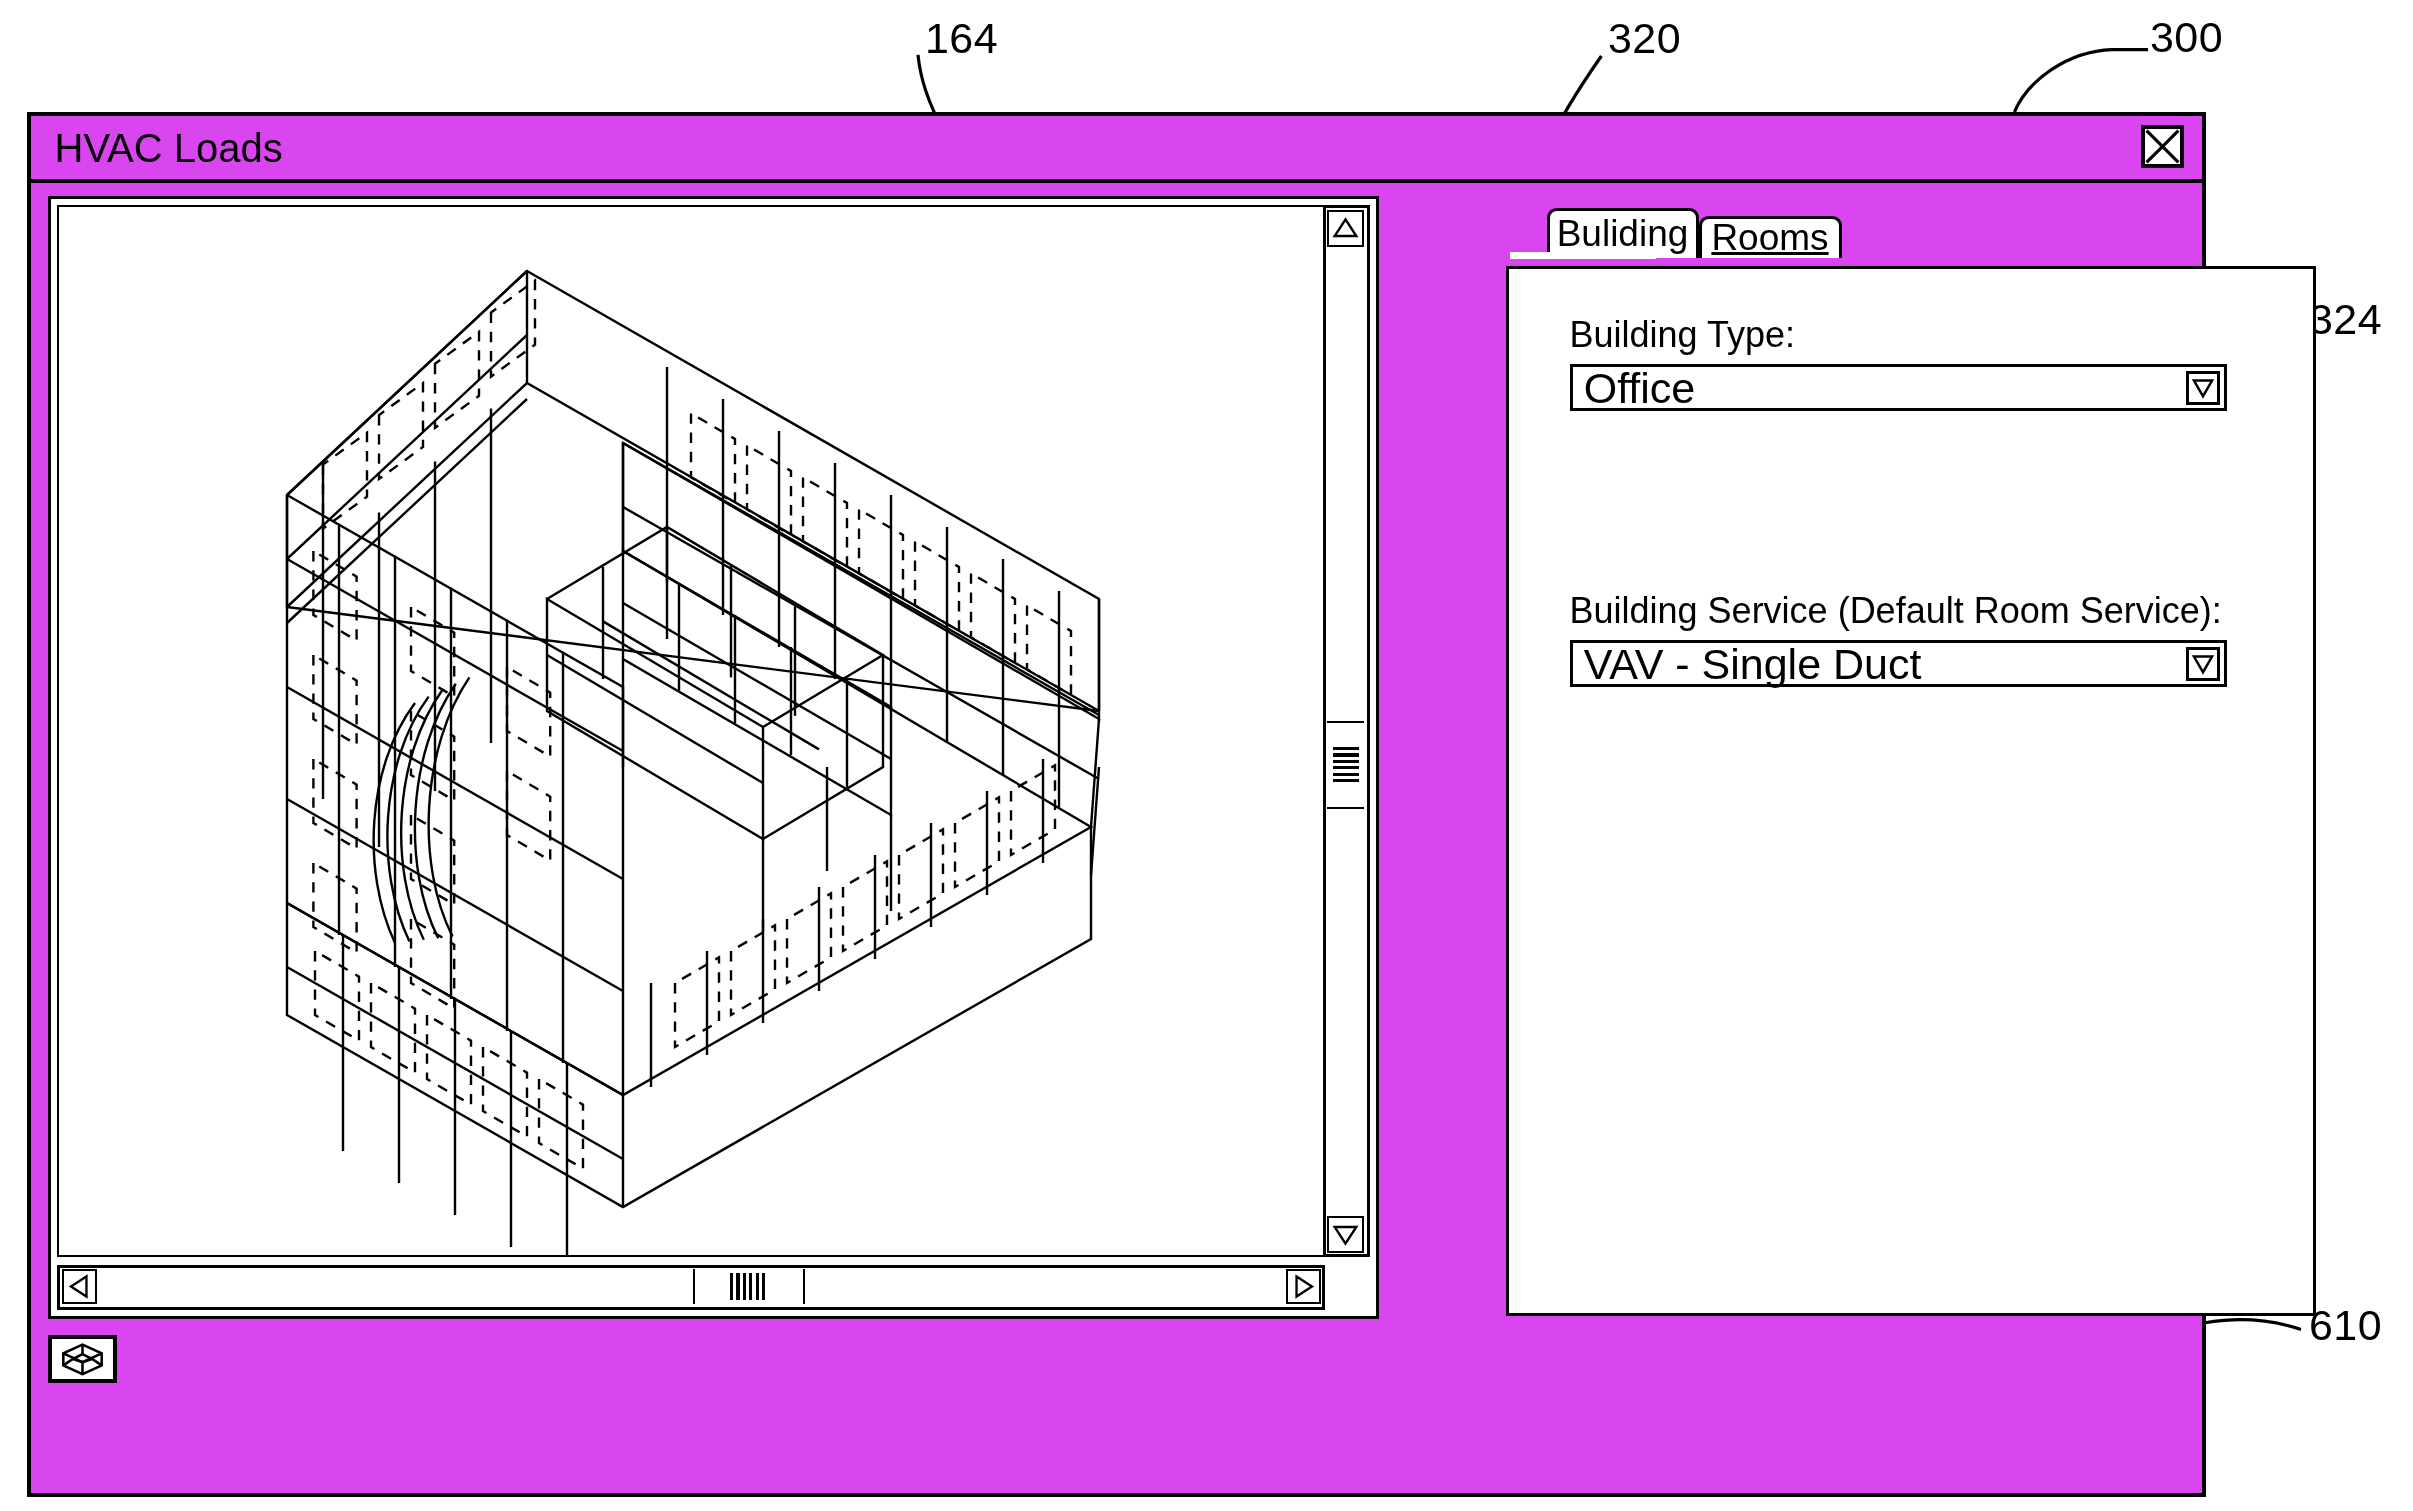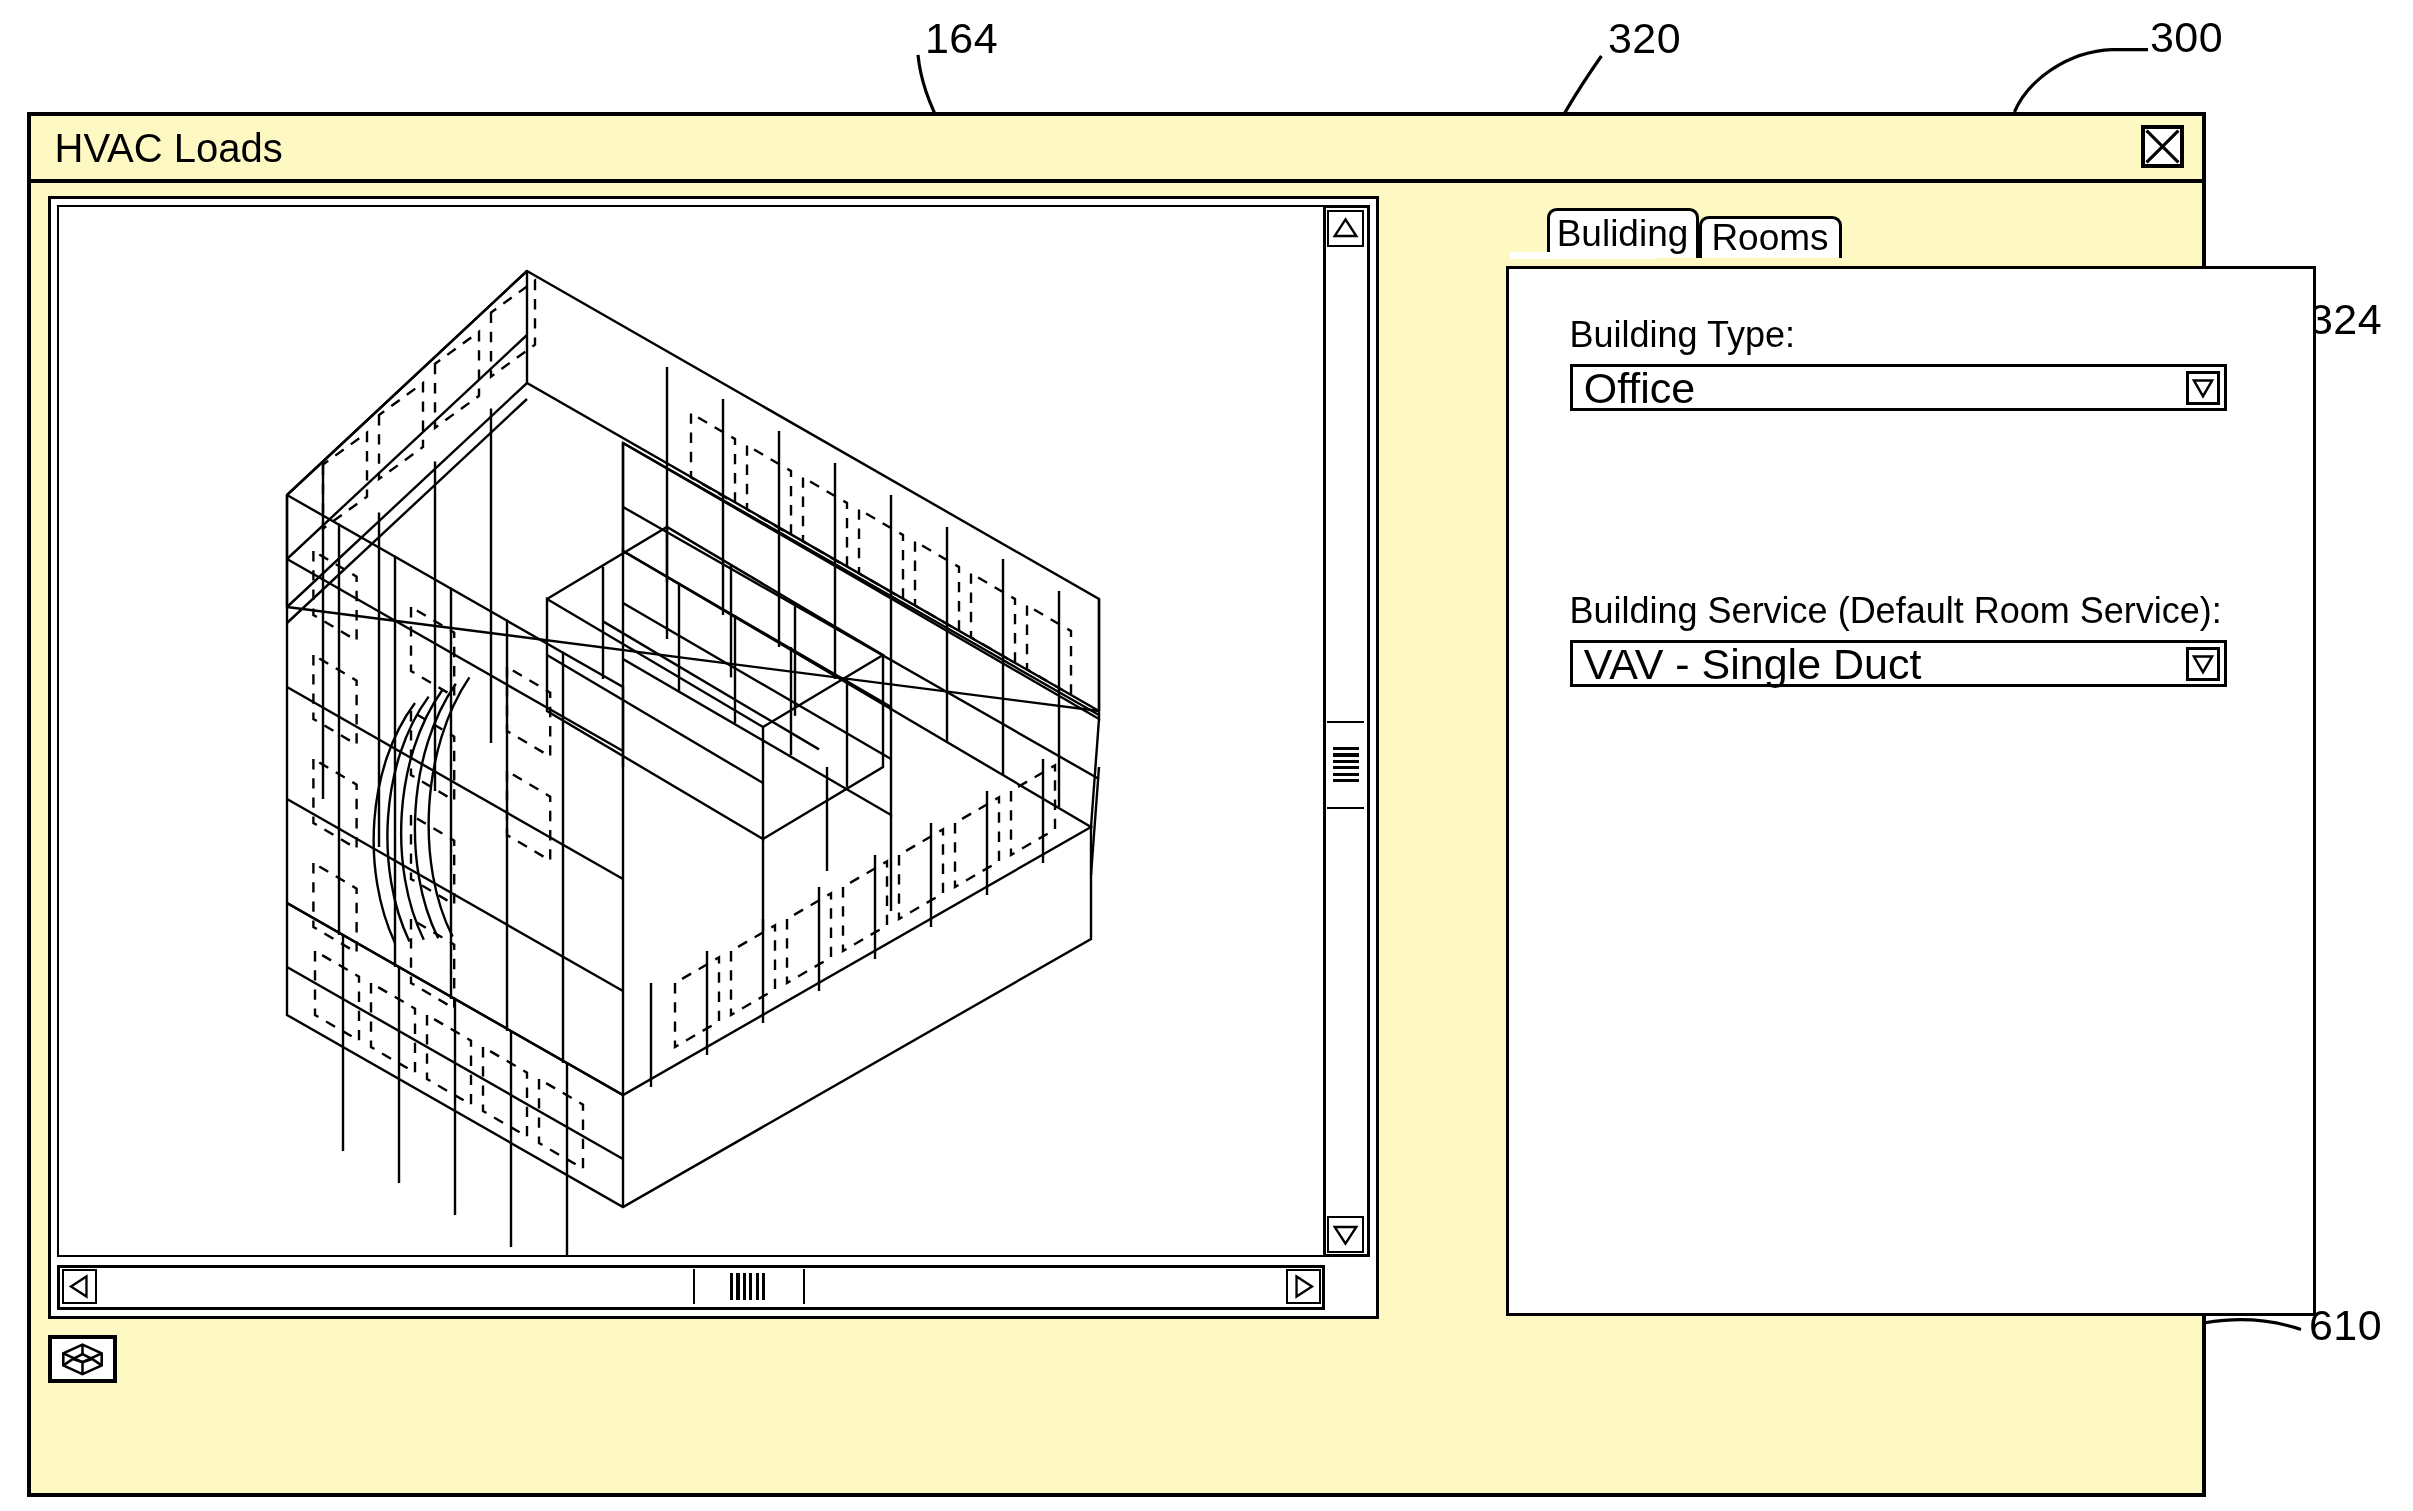--- a/index.html
+++ b/index.html
@@ -36,21 +36,21 @@
 
   
   .dialog {
     position: absolute;
     left: 26.5px;
     top: 112px;
     width: 2179px;
     height: 1385px;
     border: 4px solid #000;
     box-sizing: border-box;
-    background: #fef9c3;
+    background: #d946ef;
   }
   .titlebar {
     position: absolute;
     left: 0; top: 0;
     width: 100%;
     height: 67px;
     border-bottom: 4px solid #000;
     box-sizing: border-box;
   }
   .title-text {
@@ -231,20 +231,21 @@
     line-height: 45px;
   }
   .tab.inactive {
     left: 152px;
     top: 8px;
     width: 143px;
     height: 42px;
     z-index: 1;
     font-size: 37px;
     line-height: 38px;
+    text-decoration: underline;
   }
   .tabpanel {
     position: absolute;
     left: 1475px;
     top: 150px;
     width: 810px;
     height: 1050px;
     border: 3.2px solid #000;
     box-sizing: border-box;
     background: #fff;

